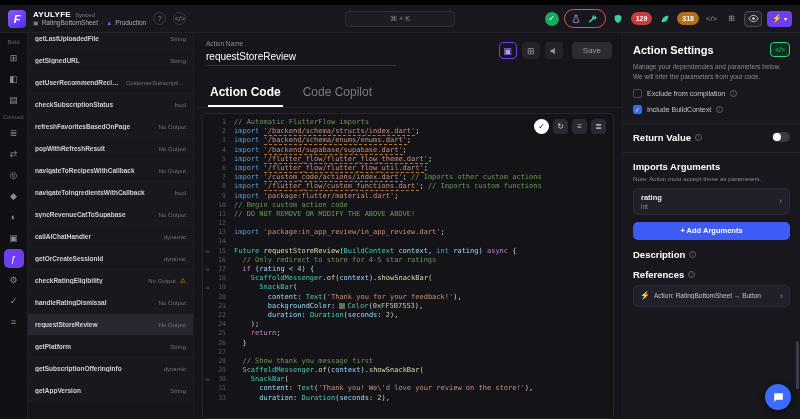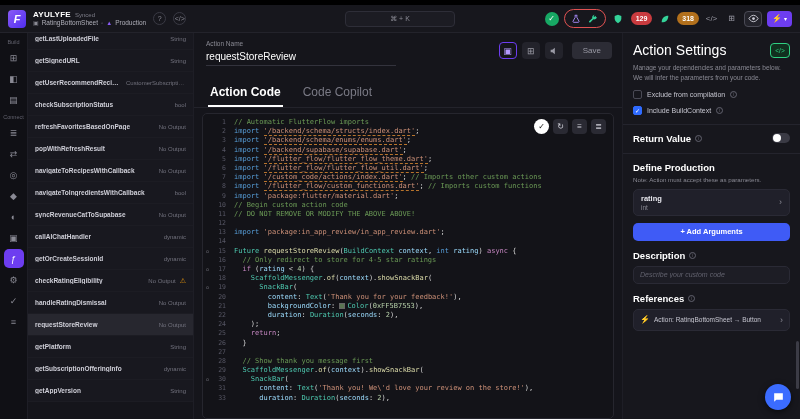--- a/index.html
+++ b/index.html
@@ -70,21 +70,21 @@
   .cbody{flex:1;overflow:hidden}
   .cm{color:#6A9955}.kw{color:#569CD6}.kw2{color:#C586C0}
   .str{color:#CE9178}
   .strU{color:#CE9178;border-bottom:1px dashed #b8742c}
   .cls{color:#4EC9B0}.fn{color:#DCDCAA}.num{color:#B5CEA8}.pl{color:#D4D4D4}.var{color:#9CDCFE}
   .sw{display:inline-block;width:6px;height:6px;margin:0 2px -1px 0;border:1px solid #666}
 
   
   .rpanel{position:absolute;top:33px;right:0;bottom:0;width:178px;background:#17171d;border-left:1px solid #1e1e26;padding:9px 10px 0;overflow:hidden}
   .rtitle-row{display:flex;justify-content:space-between;align-items:center}
-  .rtitle{font-size:14px;font-weight:normal;color:#fff}
+  .rtitle{font-size:11px;font-weight:bold;color:#fff}
   .codebtn{width:20px;height:15px;border-radius:4px;background:#11301f;color:#2fd082;border:1px solid #2fd082;font-size:6.5px;display:flex;align-items:center;justify-content:center;cursor:pointer}
   .rblurb{font-size:6.5px;color:#8a8a94;line-height:1.5;margin-top:5px}
   .chkrow{display:flex;align-items:center;gap:5px;margin-top:7px;font-size:7px;color:#c5c5cf}
   .chk{width:9px;height:9px;border:1px solid #4a4a55;border-radius:2px;display:flex;align-items:center;justify-content:center;font-size:6px;color:#fff;cursor:pointer}
   .chk.checked{background:#2f6bff;border-color:#2f6bff}
   .info-ic{display:inline-block;width:7px;height:7px;border:1px solid #62626e;border-radius:50%;font-size:4.5px;line-height:6px;text-align:center;color:#62626e}
   .divider{height:1px;background:#24242d;margin:9px -10px 8px}
   .rsec-row{display:flex;align-items:center;gap:4px}
   .rsec{font-size:9.5px;font-weight:bold;color:#fff}
   .toggle{margin-left:auto;width:18px;height:10px;border-radius:5px;background:#3a3a44;position:relative;cursor:pointer}
@@ -377,37 +377,36 @@
       <div class="rsec">Return Value</div>
       <span class="info-ic">i</span>
       <div class="toggle">
           <div class="knob"></div>
         </div>
     </div>
 
     <div class="divider"></div>
 
     <div class="rsec-row">
-      <div class="rsec">Define Production</div>
+      <div class="rsec">Imports Arguments</div>
     </div>
     <div class="rnote">Note: Action must accept these as parameters.</div>
     <div class="argcard">
       <div>
         <div class="argname">rating</div>
         <div class="argtype">int</div>
       </div>
       <span class="chevron">›</span>
     </div>
     <div class="addbtn">+ Add Arguments</div>
 
     <div class="rsec-row mt4" style="margin-top:9px">
       <div class="rsec">Description</div>
       <span class="info-ic">i</span>
     </div>
-    <input class="descinput" placeholder="Describe your custom code" style="">
 
     <div class="rsec-row" style="margin-top:9px">
       <div class="rsec">References</div>
       <span class="info-ic">i</span>
     </div>
     <div class="refcard">
       <span class="refbolt">⚡</span>
       <span class="reftext">Action: RatingBottomSheet → Button</span>
       <span class="chevron">›</span>
     </div>

